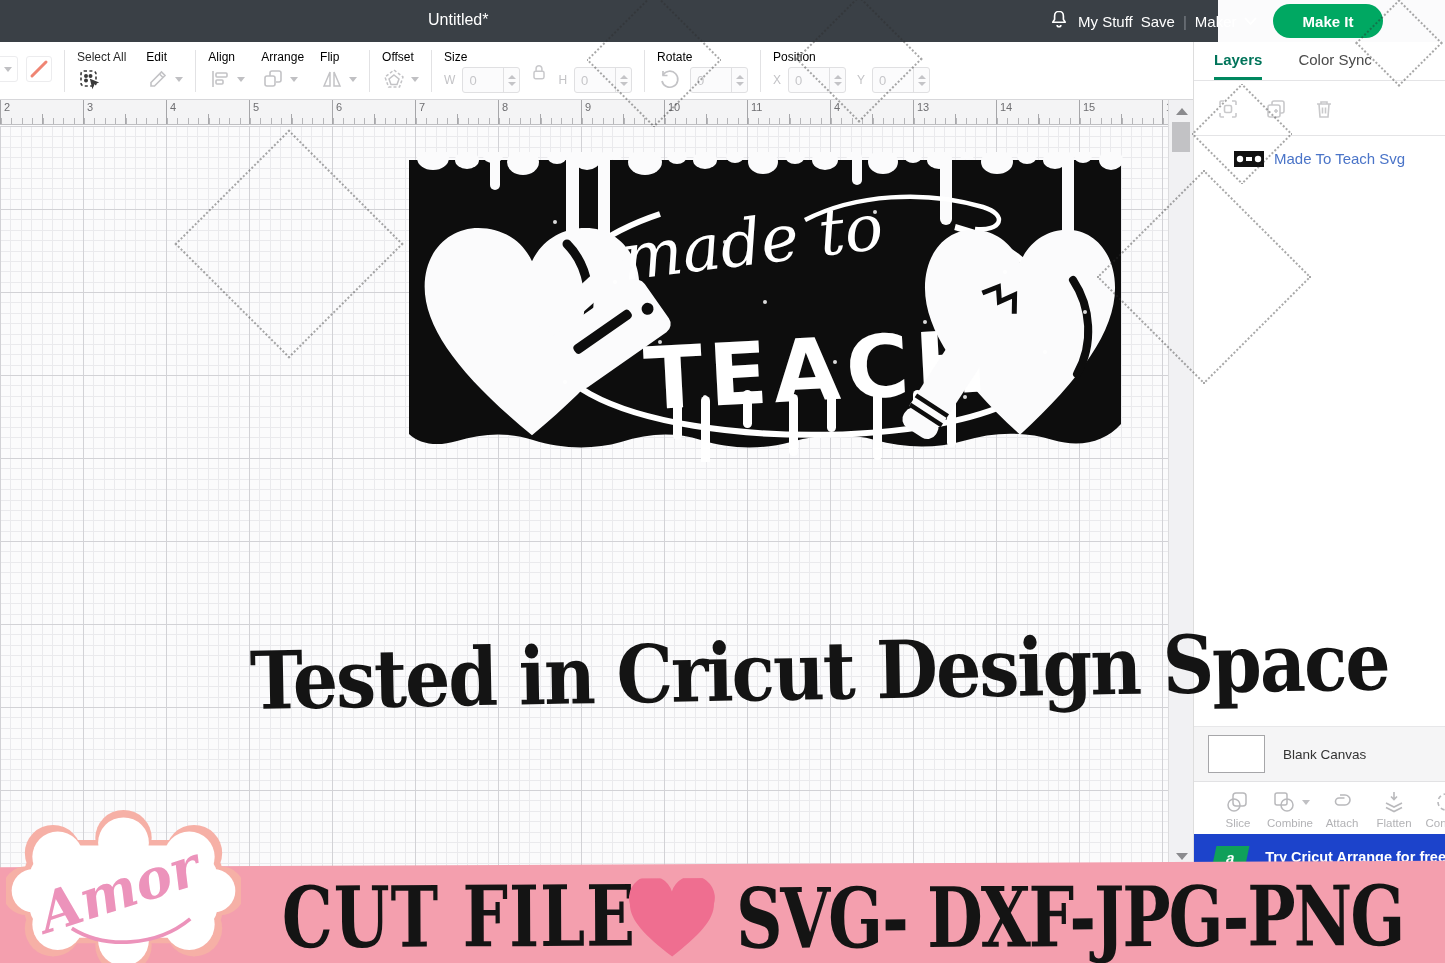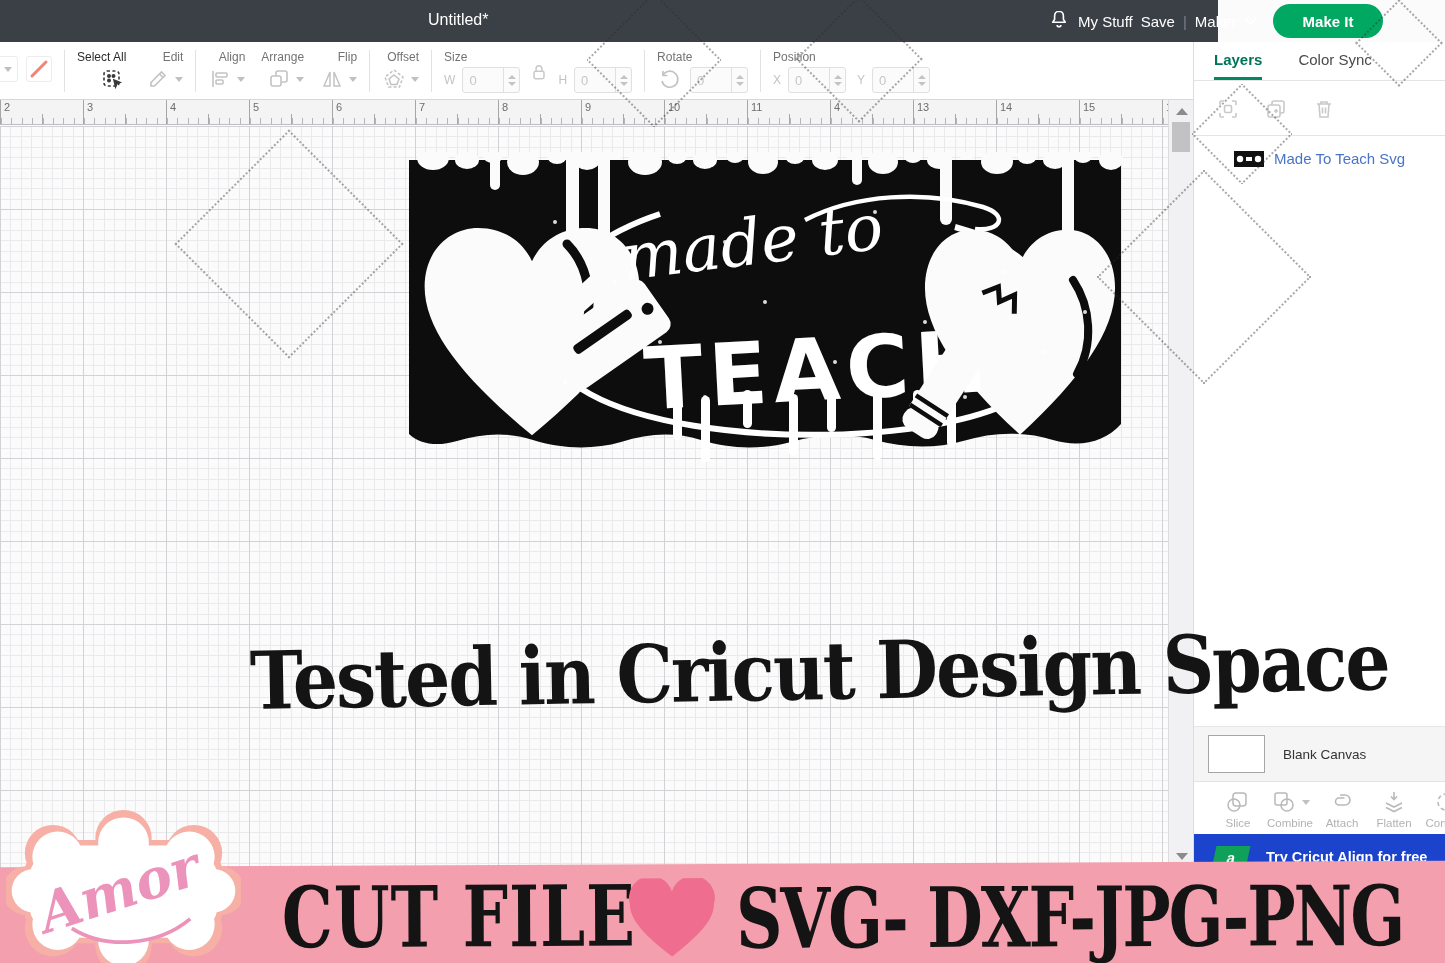--- a/index.html
+++ b/index.html
@@ -10,22 +10,22 @@
   .top-bar { position:absolute; left:0; top:0; width:1218px; height:42px; background:#3a4046; z-index:20; }
   .doc-title { position:absolute; left:428px; top:11px; color:#fff; font-size:16px; }
   .top-right { position:absolute; left:1048px; top:0; height:42px; display:flex; align-items:center; gap:8px; white-space:nowrap; }
   .top-link { color:#fff; font-size:15px; cursor:pointer; }
   .top-sep { color:#7b8187; font-size:15px; }
   .machine { display:flex; align-items:center; gap:7px; color:#fff; font-size:15px; }
   .make-btn { height:34px; border:none; border-radius:17px; background:#00a862; color:#fff; font-size:15px; font-weight:bold; padding:0 30px; margin-left:8px; }
 
   
   .tool-bar { position:absolute; left:0; top:42px; width:1193px; height:58px; background:#fff; border-bottom:1px solid #d7d7da; z-index:5; display:flex; align-items:flex-start; }
-  .tgroup { display:flex; flex-direction:column; align-items:flex-end; gap:3px; padding-top:8px; }
-  .tlabel { font-size:12px; color:#737373; }
+  .tgroup { display:flex; flex-direction:column; align-items:flex-start; gap:3px; padding-top:8px; }
+  .tlabel { font-size:12px; color:#000000; }
   .tlabel.dark { color:#2b2b2b; }
   .trow { display:flex; align-items:center; gap:3px; }
   .vsep { width:1px; height:42px; background:#e2e2e4; margin:8px 12px 0 12px; flex:0 0 1px; }
   .icon { color:#c3c3c6; }
   .icon.dark { color:#3a3a3a; }
   .caret { width:0; height:0; border-left:4px solid transparent; border-right:4px solid transparent; border-top:5px solid #c0c0c3; margin-left:2px; }
   .num-wrap { display:flex; align-items:stretch; height:26px; border:1px solid #e0e0e2; border-radius:3px; background:#fbfbfc; overflow:hidden; }
   .num-wrap input { width:40px; border:none; background:transparent; color:#c6c6c9; font-size:13px; padding-left:6px; outline:none; }
   .stepper { width:16px; border-left:1px solid #e0e0e2; display:flex; flex-direction:column; align-items:center; justify-content:center; gap:3px; }
   .stepper i { width:0; height:0; border-left:4px solid transparent; border-right:4px solid transparent; }
@@ -502,21 +502,21 @@
     <div class="baction">
       <svg width="26" height="26" viewBox="0 0 26 26" fill="none" stroke="currentColor" stroke-width="1.6">
         <circle cx="13" cy="13" r="8" stroke-dasharray="4 3"></circle>
       </svg>
       <span>Contour</span>
     </div>
   </div>
 
   <div class="promo">
     <div class="promo-badge">a</div>
-    <div class="promo-text">Try Cricut Align for free</div>
+    <div class="promo-text">Try Cricut Arrange for free</div>
   </div>
 </div>
 
 <div class="pink-banner">
   <div class="cut-file">CUT FILE</div>
   <svg class="banner-heart" width="96" height="86" viewBox="0 0 100 90">
     <path fill="#ef6e90" d="M50 82 C22 60 6 44 6 27 A21 21 0 0 1 50 14 A21 21 0 0 1 94 27 C94 44 78 60 50 82 Z"></path>
   </svg>
   <div class="formats">SVG- DXF-JPG-PNG</div>
 </div>

